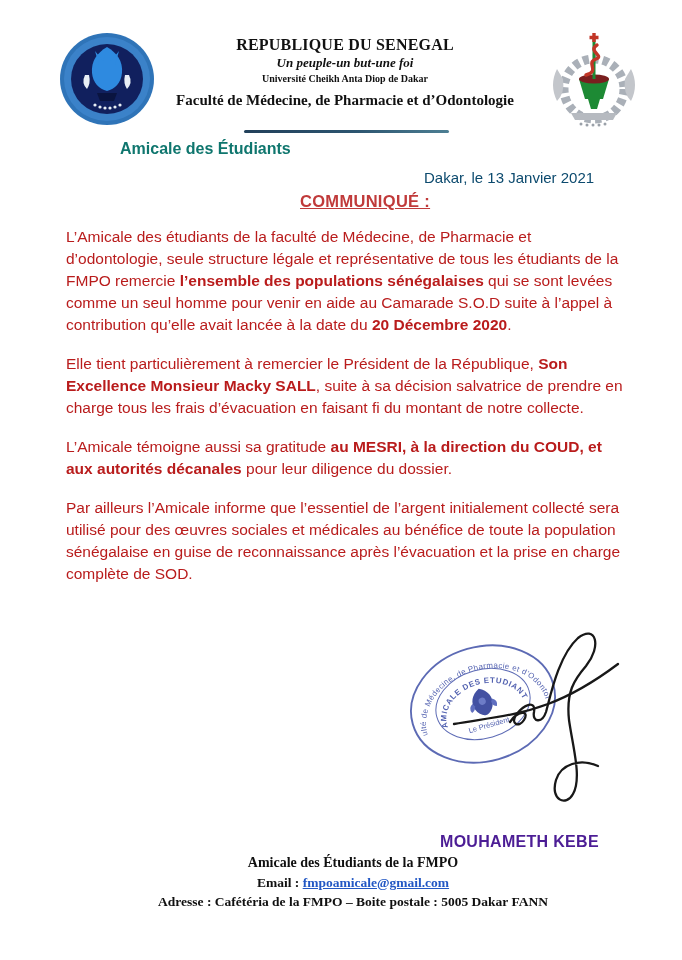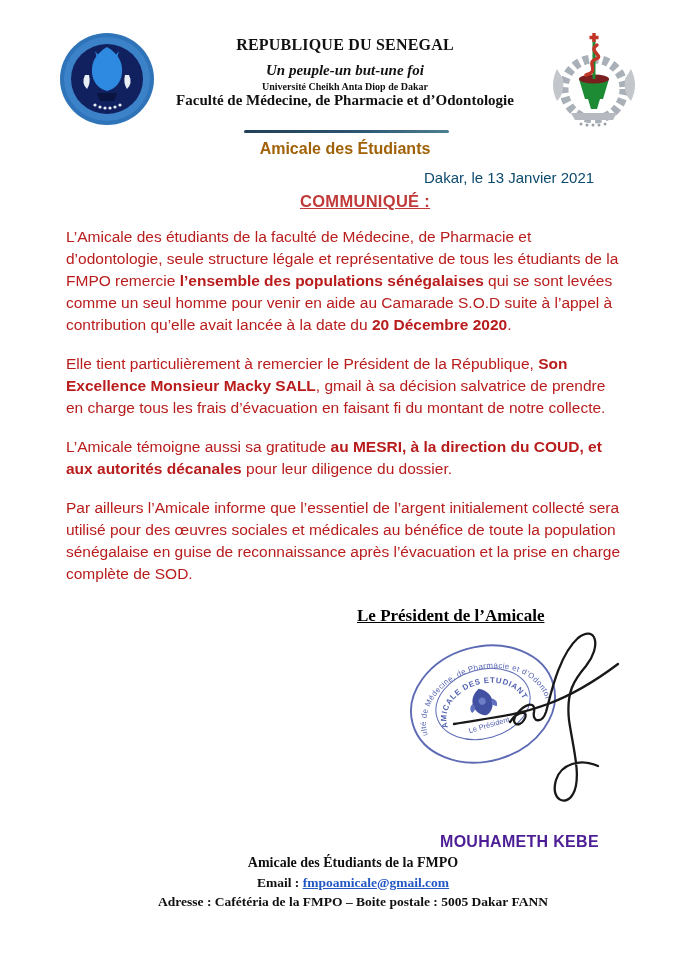--- a/index.html
+++ b/index.html
@@ -5,28 +5,28 @@
   html,body{margin:0;padding:0;background:#e8e8e8;}
   .page{
     position:relative;width:682px;height:960px;margin:0 auto;
     background:#ffffff;overflow:hidden;
     font-family:"Liberation Sans",sans-serif;color:#1f1f1f;
   }
   
   .hdr-center{position:absolute;left:150px;top:36px;width:390px;text-align:center;
     font-family:"Liberation Serif",serif;color:#111;}
   .hdr-republic{font-size:16px;font-weight:bold;letter-spacing:.2px;}
-  .hdr-motto{font-size:15px;font-weight:bold;font-style:italic;margin-top:8px;}
+  .hdr-motto{font-size:13px;font-weight:bold;font-style:italic;margin-top:1px;}
   .hdr-univ{font-size:10px;font-weight:bold;margin-top:2px;}
   .hdr-fac{position:absolute;left:120px;top:92px;width:450px;text-align:center;
     font-family:"Liberation Serif",serif;font-size:15px;font-weight:bold;color:#111;}
   .hdr-rule{position:absolute;left:244px;top:130px;width:205px;height:3px;
     background:linear-gradient(90deg,#22405a,#2c5570 55%,#4d7f93);border-radius:2px;}
-  .hdr-assoc{position:absolute;left:120px;top:140px;width:450px;text-align:center;
-    font-size:16px;font-weight:bold;color:#a16207;}
+  .hdr-assoc{position:absolute;left:120px;top:140px;width:450px;
+    font-size:16px;font-weight:bold;color:#0f766e;}
   
   .logo-left{position:absolute;left:57px;top:31px;width:100px;height:97px;}
   .logo-right{position:absolute;left:541px;top:27px;width:106px;height:102px;}
   
   .date-line{position:absolute;left:424px;top:169px;font-size:15px;color:#0c4a6e;}
   .doc-title{position:absolute;left:300px;top:192px;font-size:16.5px;font-weight:bold;
     color:#c03a3a;text-decoration:underline;letter-spacing:.3px;}
   
   .body-text{position:absolute;left:66px;top:226px;width:560px;}
   .body-text p{margin:0 0 17px 0;font-size:15.5px;line-height:22px;color:#b91c1c;}
@@ -101,26 +101,25 @@
   </div>
   <div class="hdr-fac">Faculté de Médecine, de Pharmacie et d’Odontologie</div>
   <div class="hdr-rule"></div>
   <div class="hdr-assoc">Amicale des Étudiants</div>
 
   <div class="date-line">Dakar, le 13 Janvier 2021</div>
   <div class="doc-title">COMMUNIQUÉ :</div>
 
   <div class="body-text">
     <p><span>L’Amicale des étudiants de la faculté de Médecine, de Pharmacie et d’odontologie, seule structure légale et représentative de tous les étudiants de la FMPO remercie </span><span class="seg-b">l’ensemble des populations sénégalaises</span><span> qui se sont levées comme un seul homme pour venir en aide au Camarade S.O.D suite à l’appel à contribution qu’elle avait lancée à la date du </span><span class="seg-b">20 Décembre 2020</span><span>.</span></p>
-    <p><span>Elle tient particulièrement à remercier le Président de la République, </span><span class="seg-b">Son Excellence Monsieur Macky SALL</span><span>, gmail à sa décision salvatrice de prendre en charge tous les frais d’évacuation en faisant fi du montant de notre collecte.</span></p>
+    <p><span>Elle tient particulièrement à remercier le Président de la République, </span><span class="seg-b">Son Excellence Monsieur Macky SALL</span><span>, suite à sa décision salvatrice de prendre en charge tous les frais d’évacuation en faisant fi du montant de notre collecte.</span></p>
     <p><span>L’Amicale témoigne aussi sa gratitude </span><span class="seg-b">au MESRI, à la direction du COUD, et aux autorités décanales</span><span> pour leur diligence du dossier.</span></p>
     <p><span>Par ailleurs l’Amicale informe que l’essentiel de l’argent initialement collecté sera utilisé pour des œuvres sociales et médicales au bénéfice de toute la population sénégalaise en guise de reconnaissance après l’évacuation et la prise en charge complète de SOD.</span></p>
   </div>
 
-  <div class="president-heading">Le Président de l’Amicale</div>
 
   <svg class="stamp-wrap" viewBox="0 0 220 176" aria-hidden="true">
     <defs>
       <path id="stampOuterArc" d="M 24 106 A 86 66 0 1 1 196 106" fill="none"></path>
       <path id="stampInnerArc" d="M 54 102 A 56 42 0 1 1 166 102" fill="none"></path>
     </defs>
     <g stroke="#3c4da6" fill="none" opacity="0.95">
       <ellipse cx="110" cy="88" rx="102" ry="80" stroke-width="2.6"></ellipse>
       <ellipse cx="110" cy="88" rx="67" ry="48" stroke-width="1.4"></ellipse>
     </g>

